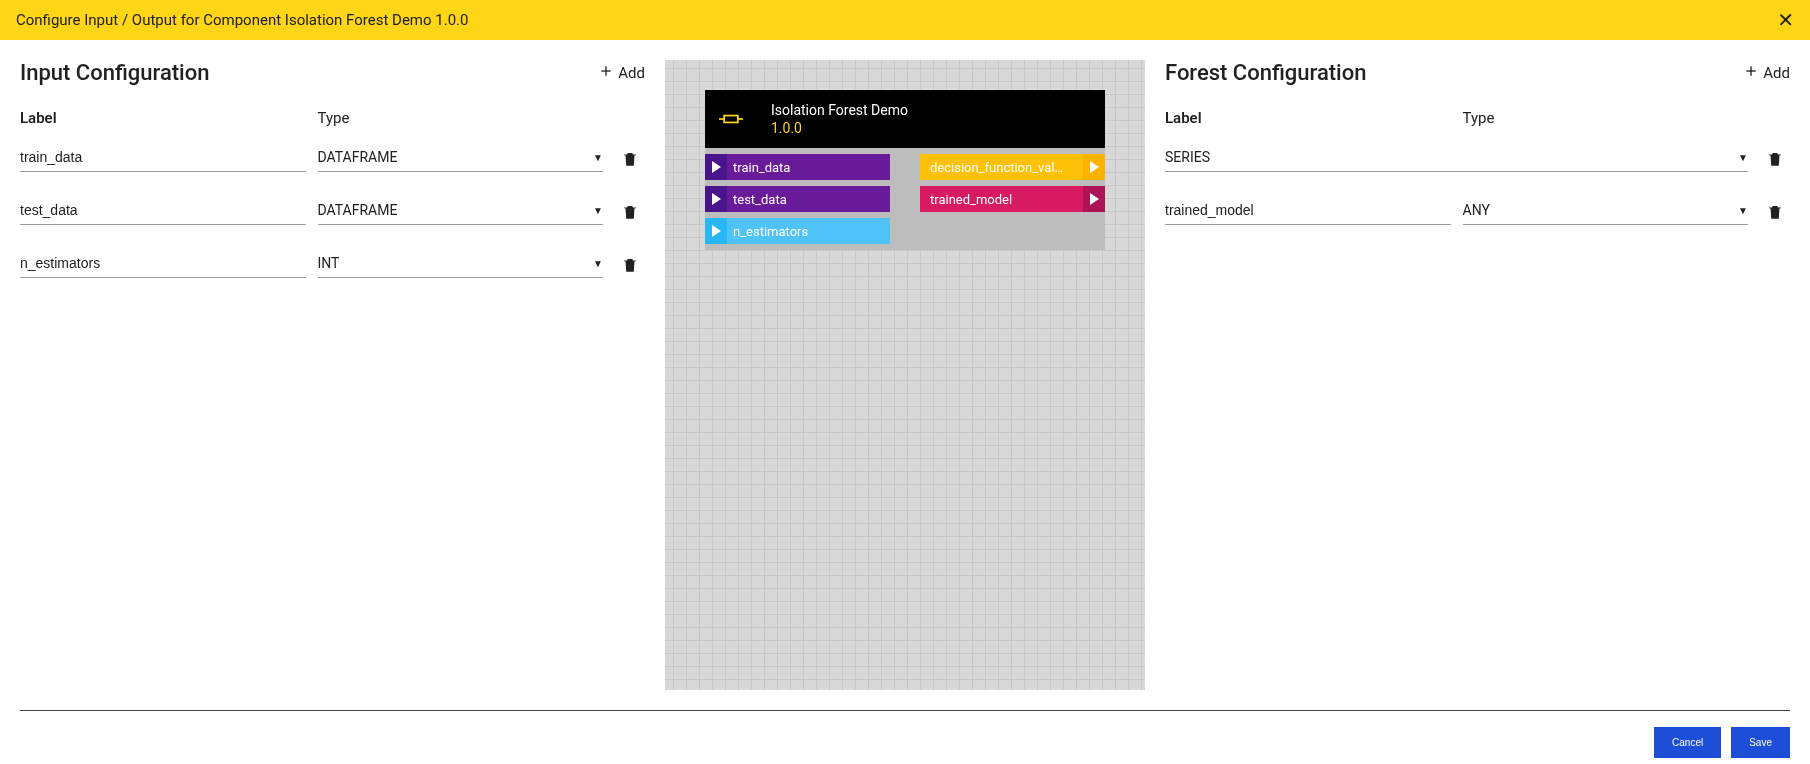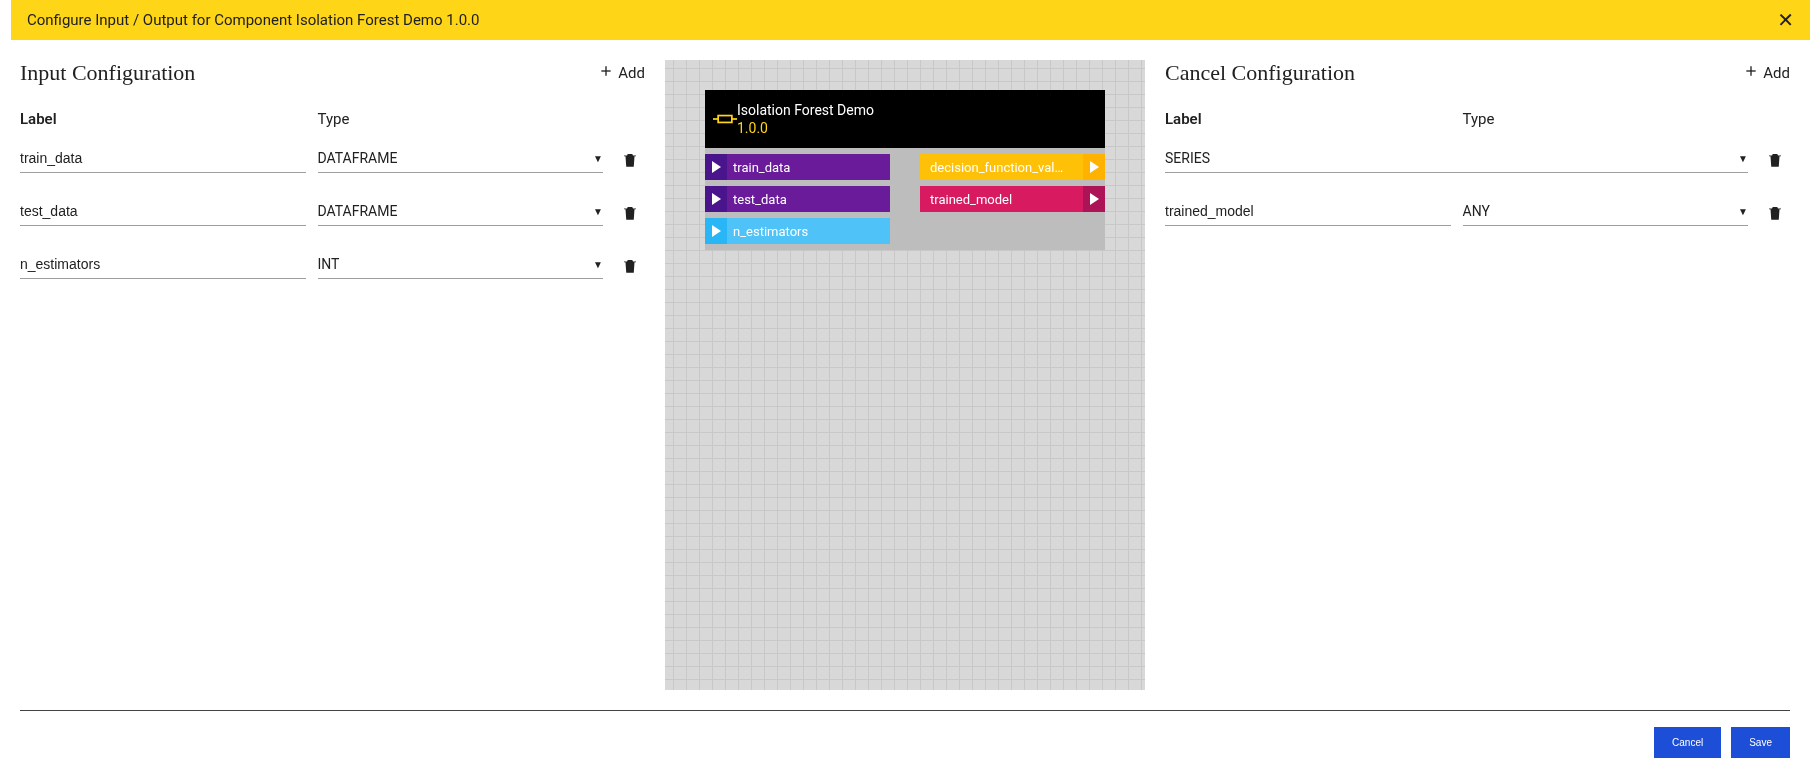--- a/index.html
+++ b/index.html
@@ -11,21 +11,20 @@
       width: 1810px;
     }
     .header-bar {
       background: #ffd517;
       padding: 10px 16px;
       display: flex;
       justify-content: space-between;
       align-items: center;
       font-size: 15px;
       color: #212121;
-      margin-left: 11px;
     }
     .close-x {
       cursor: pointer;
       font-size: 20px;
       line-height: 1;
       font-weight: 400;
     }
     .main-content {
       display: flex;
       padding: 20px;
@@ -38,21 +37,20 @@
     .panel-header {
       display: flex;
       justify-content: space-between;
       align-items: center;
       margin-bottom: 24px;
     }
     .panel-title {
       font-size: 22px;
       font-weight: 500;
       color: #212121;
-      font-family: Liberation Serif, serif;
     }
     .add-button {
       display: flex;
       align-items: center;
       gap: 4px;
       cursor: pointer;
       font-size: 15px;
       color: #212121;
     }
     .add-button svg { width: 16px; height: 16px; }
@@ -119,24 +117,24 @@
       overflow: hidden;
     }
     .component-box {
       position: absolute;
       top: 30px;
       left: 40px;
       width: 400px;
     }
     .component-header {
       background: #000;
-      padding: 12px 8px;
-      display: flex;
-      align-items: center;
-      gap: 0;
+      padding: 12px 14px;
+      display: flex;
+      align-items: center;
+      gap: 28px;
     }
     .component-icon {
       width: 24px;
       height: 20px;
       display: flex;
       align-items: center;
       justify-content: center;
     }
     .component-titles { display: flex; flex-direction: column; }
     .component-name { color: #fff; font-size: 14px; }
@@ -328,21 +326,21 @@
               </div>
               <span class="port-text">trained_model</span>
             </div>
           </div>
       </div>
     </div>
   </div>
 
   <div class="config-panel">
     <div class="panel-header">
-      <div class="panel-title">Cancel Configuration</div>
+      <div class="panel-title">Forest Configuration</div>
       <div class="add-button">
         <span>
           <svg viewBox="0 0 24 24" fill="none" stroke="#212121" stroke-width="2">
               <line x1="12" y1="5" x2="12" y2="19"></line>
               <line x1="5" y1="12" x2="19" y2="12"></line>
             </svg>
         </span>
         <span>Add</span>
       </div>
     </div>

